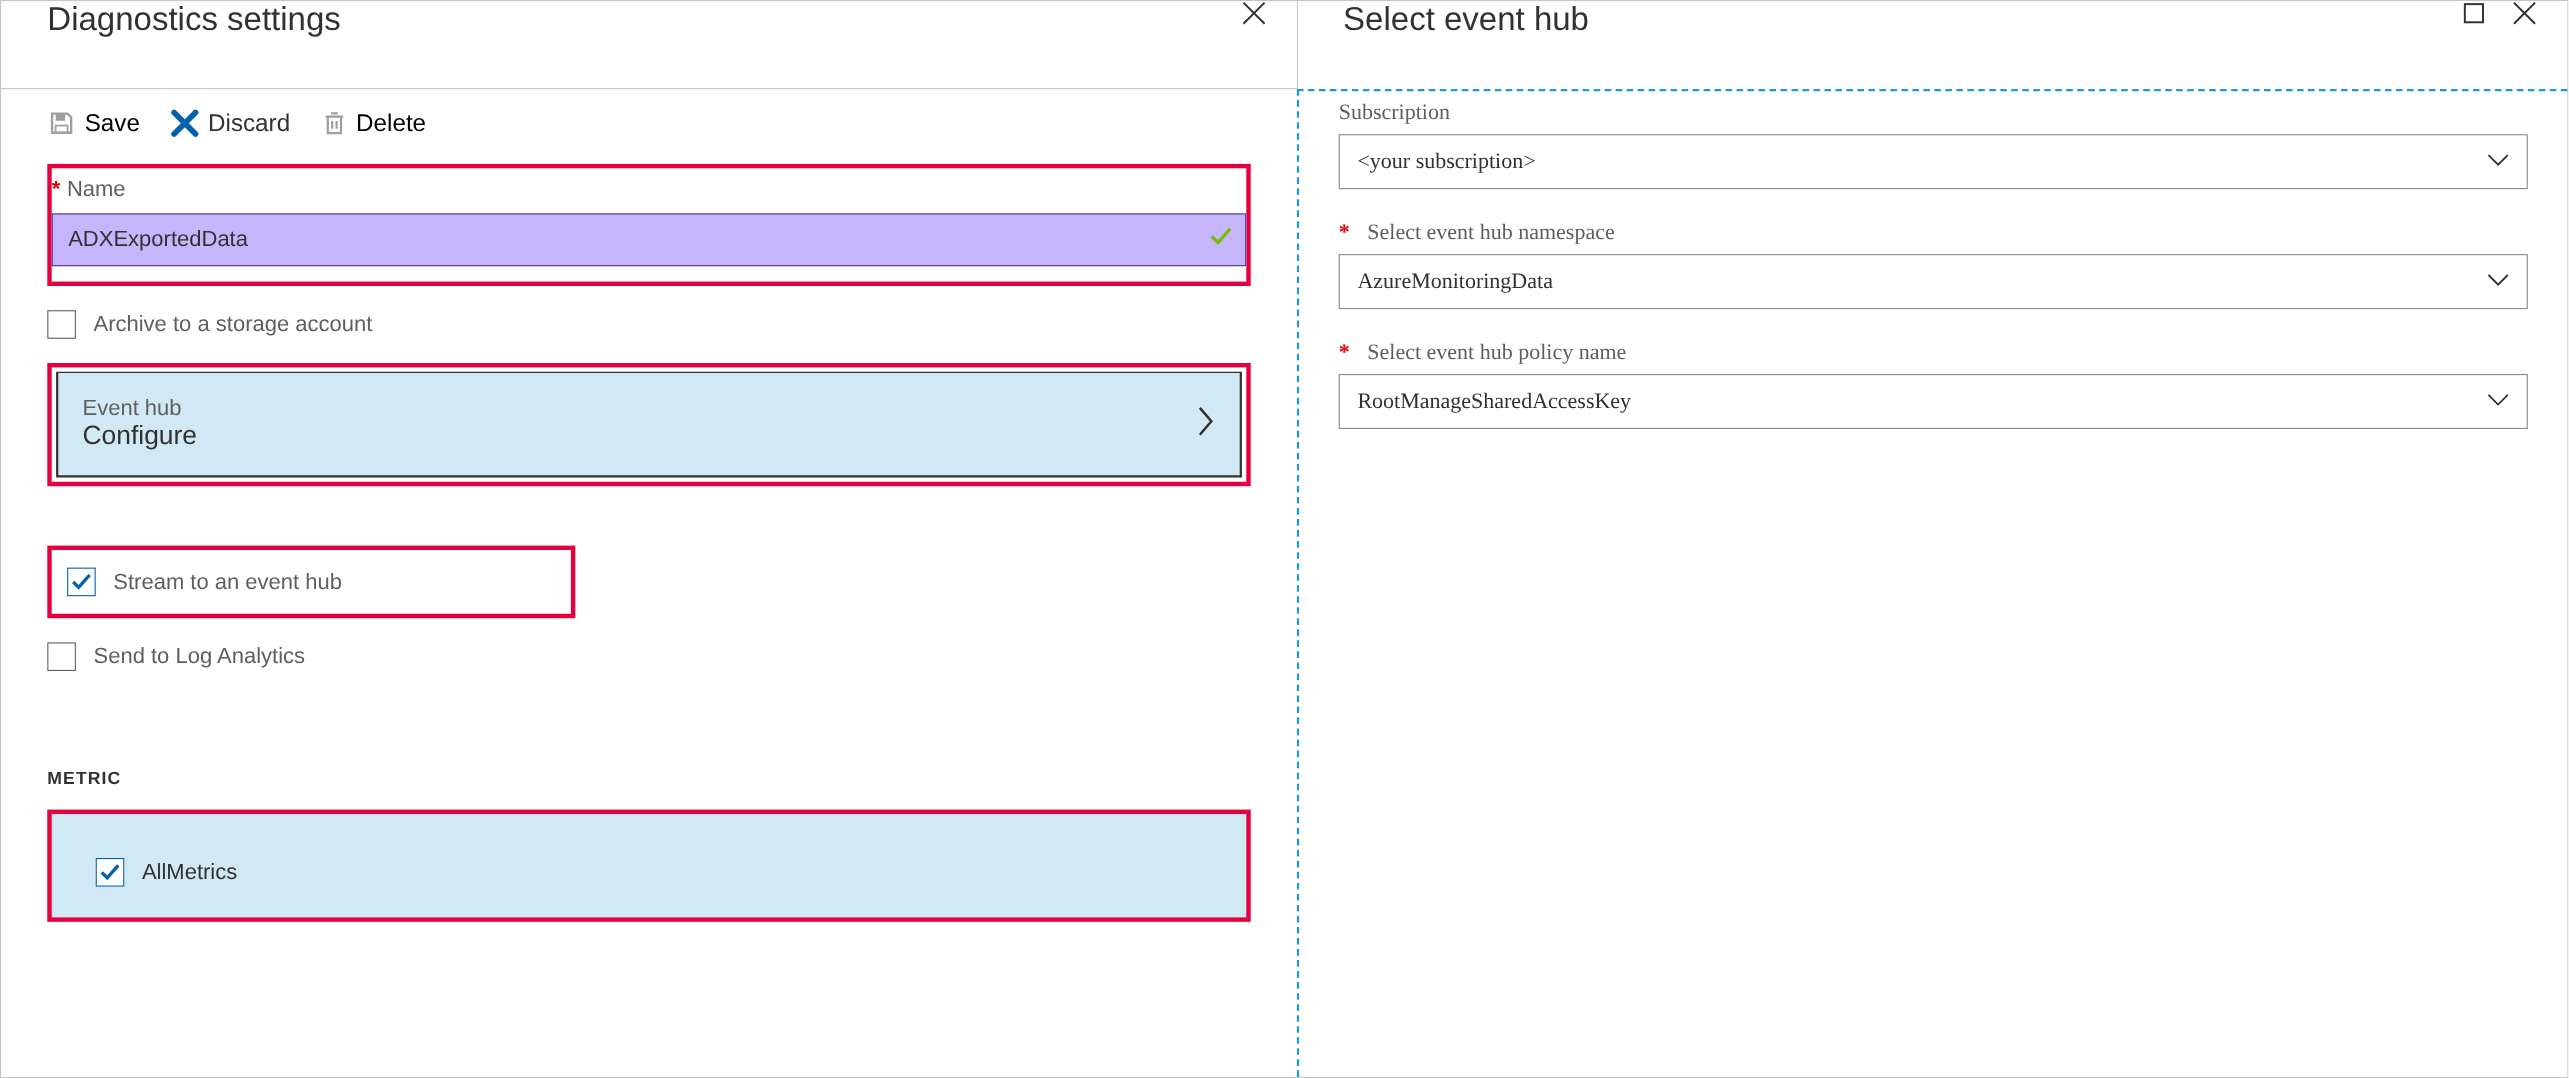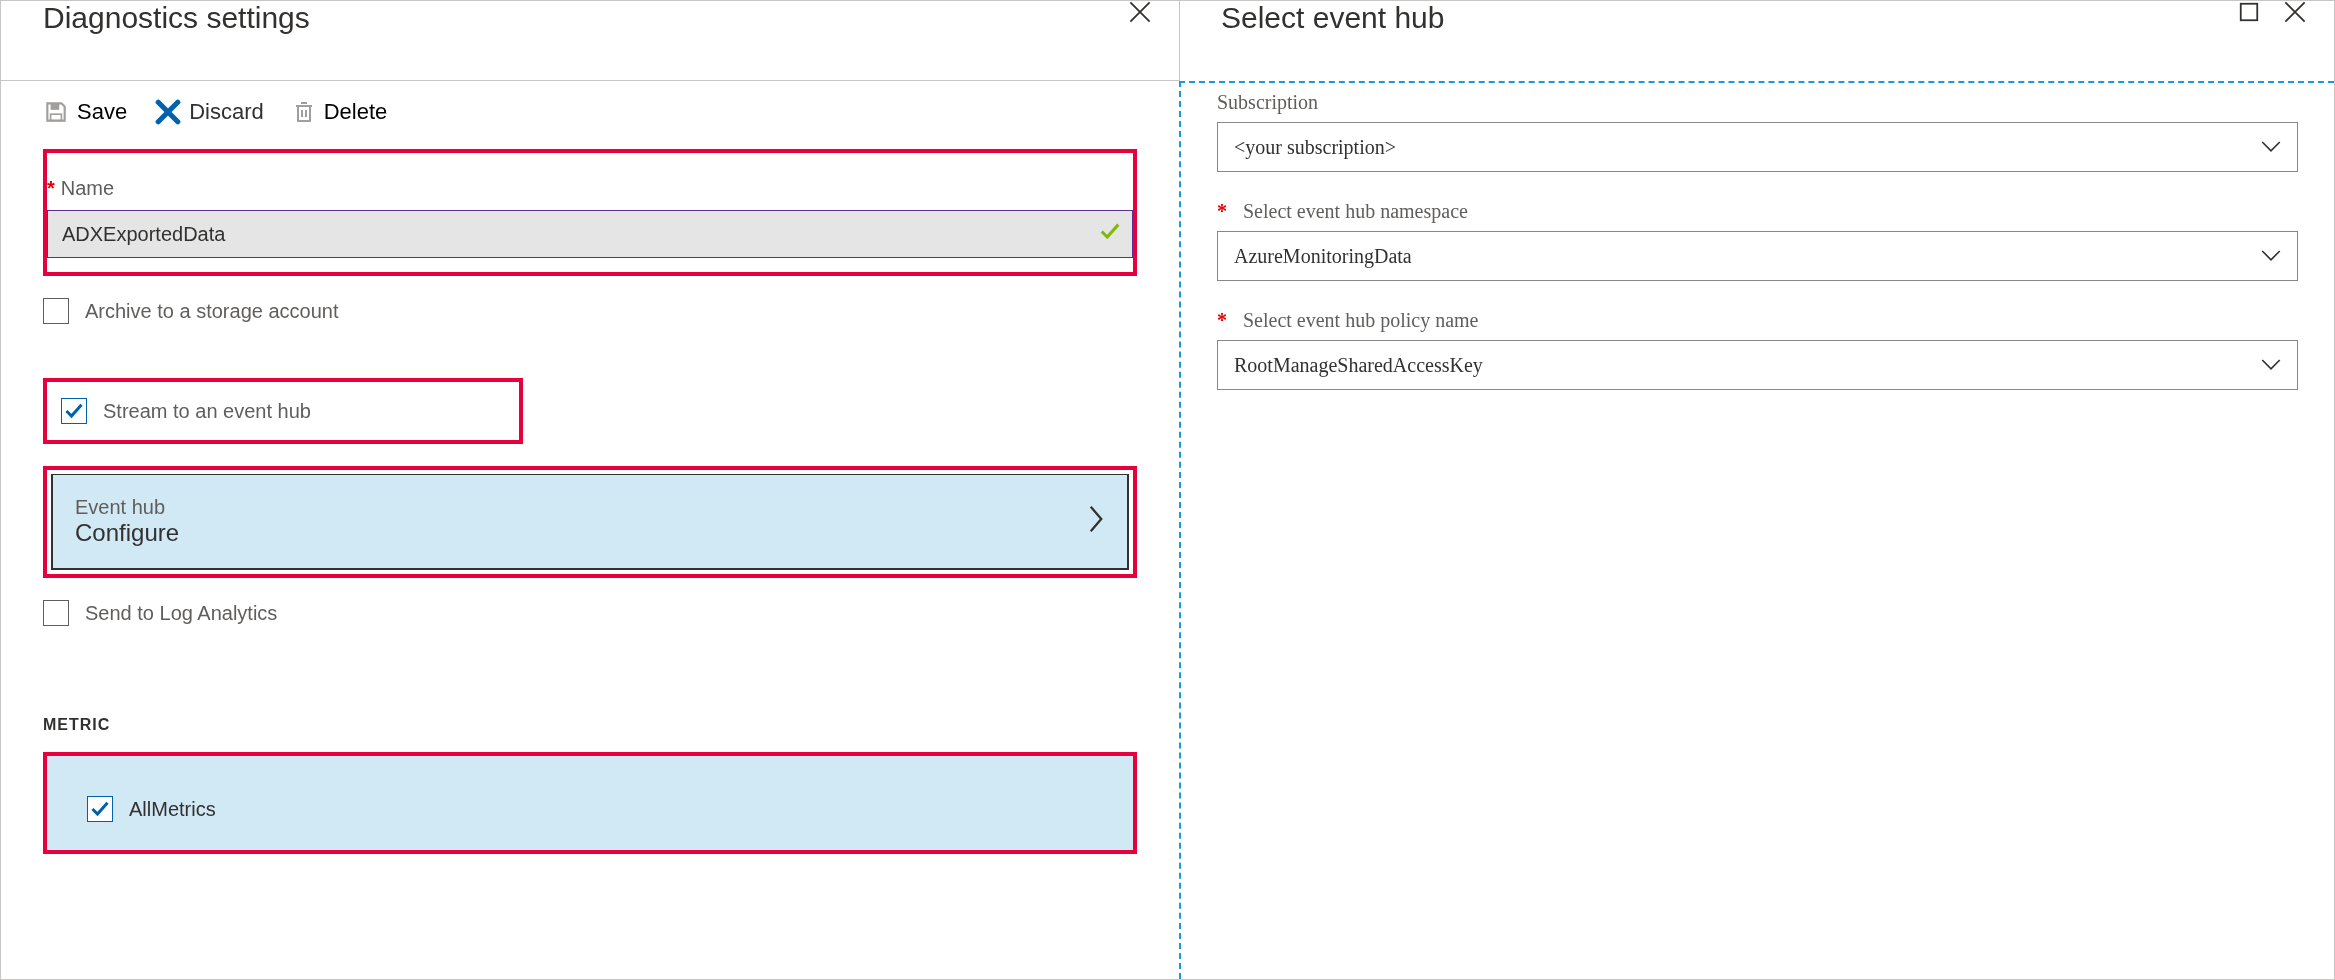--- a/index.html
+++ b/index.html
@@ -40,32 +40,32 @@
   .toolbar-item { display:flex; align-items:center; gap:8px; font-size:22px; }
   .toolbar-item.disabled { color:#000000; cursor:default;}
   .toolbar-item .tb-icon { display:flex; align-items:center;}
   .toolbar-item.discard { color:#323130; }
   .toolbar-item.discard .tb-icon { color:#0062ad; }
 
   .red-box { border: 4px solid #e6003d; }
 
   .form-area { padding: 0 42px; }
 
-  .name-box { padding: 24px 0 14px; margin-top: 2px; }
+  .name-box { padding: 8px 0 14px; margin-top: 2px; }
   .field-label { font-size:20px; color:#605e5c; }
   .req { color:#e00000; font-weight:600; padding-right:6px;}
   .name-input-wrap {
     position:relative; margin-top:10px;
   }
   .name-input {
     width: 100%; height: 48px;
     border:1px solid #5b2e91; font-size:20px;
     padding: 0 48px 0 14px; outline:none;
     font-family: inherit; color:#323130;
-    background:#e5e5e5;
+    background:#c4b5fd;
   }
   .name-input-valid {
     position:absolute; right:12px; top:50%; transform:translateY(-50%);
     color:#7fba00;
   }
 
   .checkbox-row { display:flex; align-items:center; gap:16px; margin-top:22px; font-size:20px; color:#605e5c;}
   .checkbox, .checkbox-checked {
     width:26px; height:26px; border:1px solid #605e5c; display:flex; align-items:center; justify-content:center;
     background:#fff;
@@ -164,42 +164,42 @@
               </svg>
           </span>
         </div>
       </div>
 
       <div class="checkbox-row">
         <div class="checkbox"></div>
         <span>Archive to a storage account</span>
       </div>
 
+      <div class="red-box eventhub-box">
+        <div class="eventhub-panel">
+          <div class="labels">
+            <span class="lbl-small">Event hub</span>
+            <span class="lbl-big">Configure</span>
+          </div>
+          <span class="chev-right">
+            <svg width="18" height="28" viewBox="0 0 10 16">
+                <path d="M2 1 L8 8 L2 15" stroke="#323130" stroke-width="1.3" fill="none"></path>
+              </svg>
+          </span>
+        </div>
+      </div>
+
       <div class="red-box stream-box">
         <div class="checkbox-row">
           <div class="checkbox-checked">
             <svg width="20" height="20" viewBox="0 0 16 16">
                 <path d="M2 8 L6 12 L14 3" stroke="#0062ad" stroke-width="2.4" fill="none"></path>
               </svg>
           </div>
           <span>Stream to an event hub</span>
-        </div>
-      </div>
-
-      <div class="red-box eventhub-box">
-        <div class="eventhub-panel">
-          <div class="labels">
-            <span class="lbl-small">Event hub</span>
-            <span class="lbl-big">Configure</span>
-          </div>
-          <span class="chev-right">
-            <svg width="18" height="28" viewBox="0 0 10 16">
-                <path d="M2 1 L8 8 L2 15" stroke="#323130" stroke-width="1.3" fill="none"></path>
-              </svg>
-          </span>
         </div>
       </div>
 
       <div class="checkbox-row">
         <div class="checkbox"></div>
         <span>Send to Log Analytics</span>
       </div>
 
       <div class="metric-heading">METRIC</div>
 

